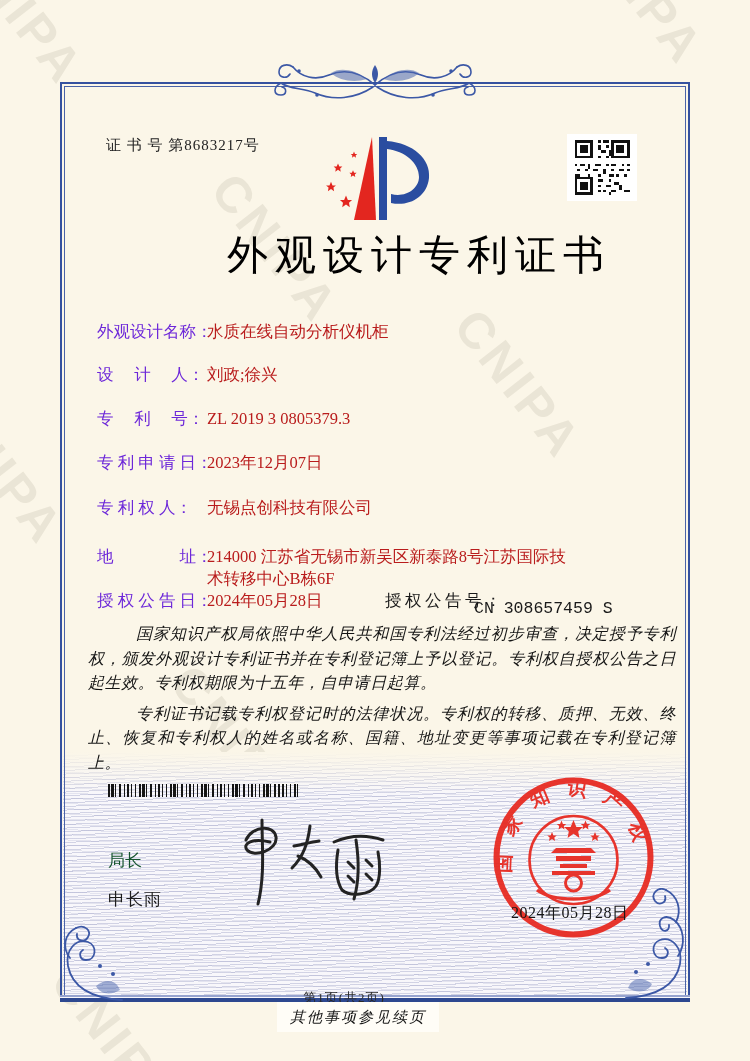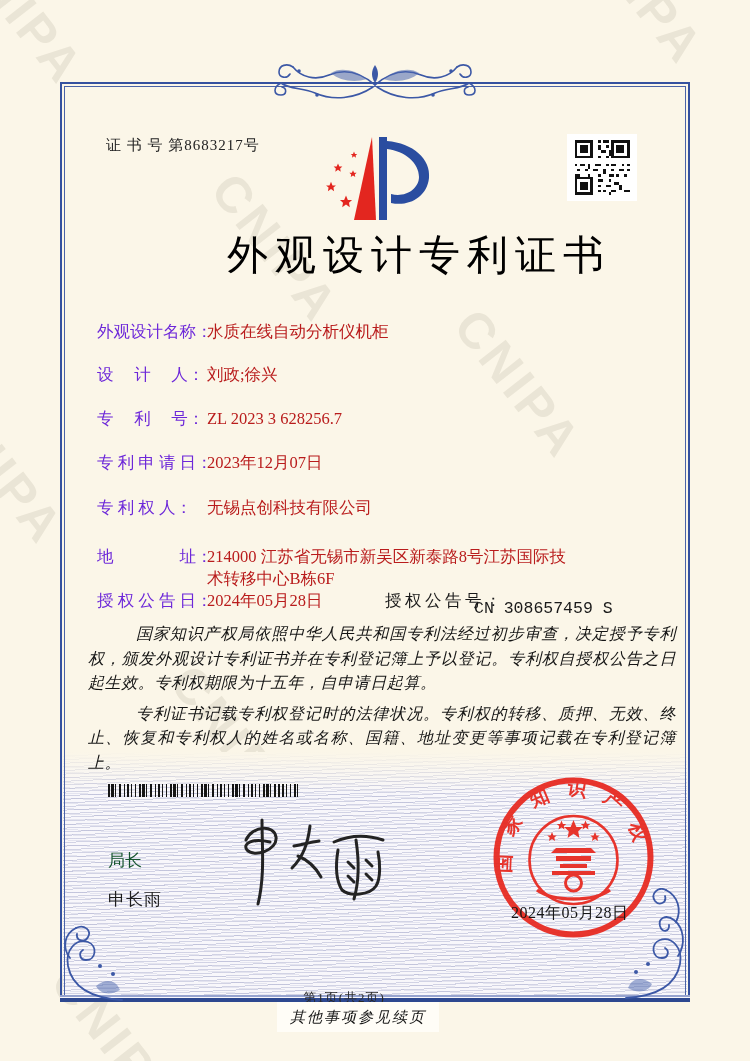--- a/index.html
+++ b/index.html
@@ -187,21 +187,21 @@
 <div class="frow" style="top:321px;">
   <span class="lbl">外观设计名称：</span>
   <span class="val">水质在线自动分析仪机柜</span>
 </div>
 <div class="frow" style="top:364px;">
   <span class="lbl">设　 计　 人：</span>
   <span class="val">刘政;徐兴</span>
 </div>
 <div class="frow" style="top:408px;">
   <span class="lbl">专　 利　 号：</span>
-  <span class="val">ZL 2023 3 628256.7</span>
+  <span class="val">ZL 2019 3 0805379.3</span>
 </div>
 <div class="frow" style="top:452px;">
   <span class="lbl">专 利 申 请 日：</span>
   <span class="val">2023年12月07日</span>
 </div>
 <div class="frow" style="top:497px;">
   <span class="lbl">专 利 权 人：</span>
   <span class="val">无锡点创科技有限公司</span>
 </div>
 <div class="frow" style="top:546px;">

